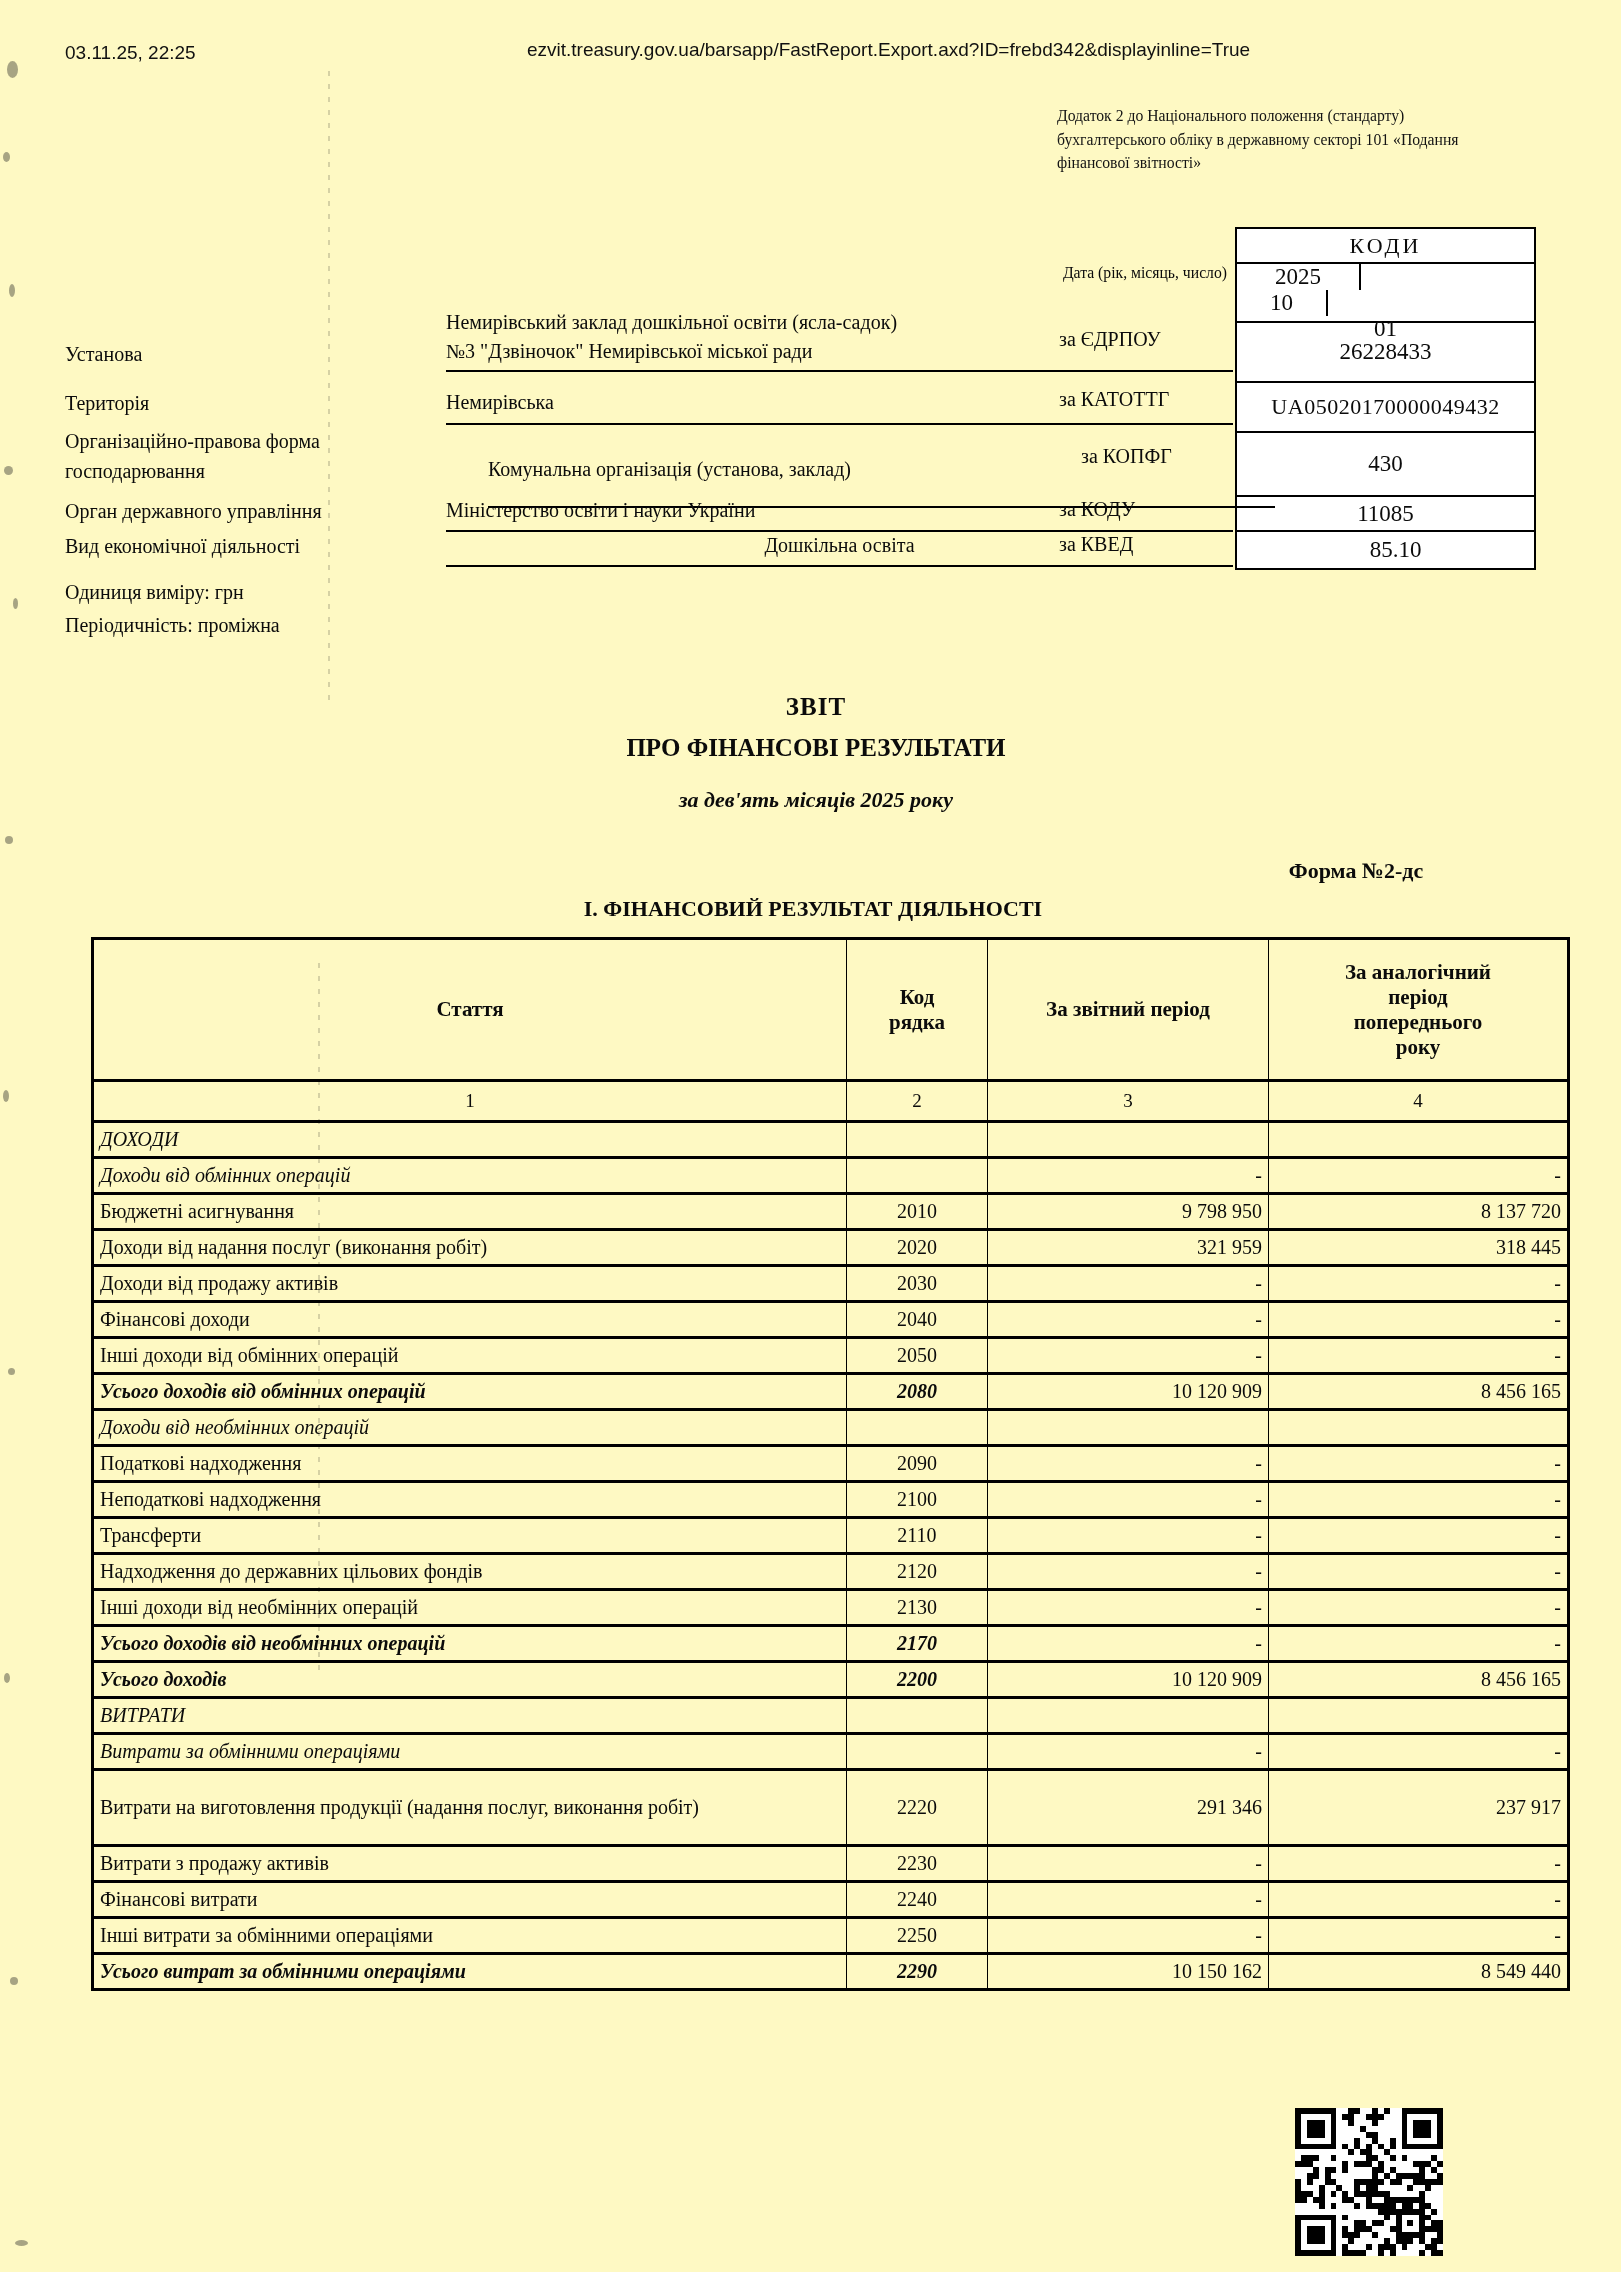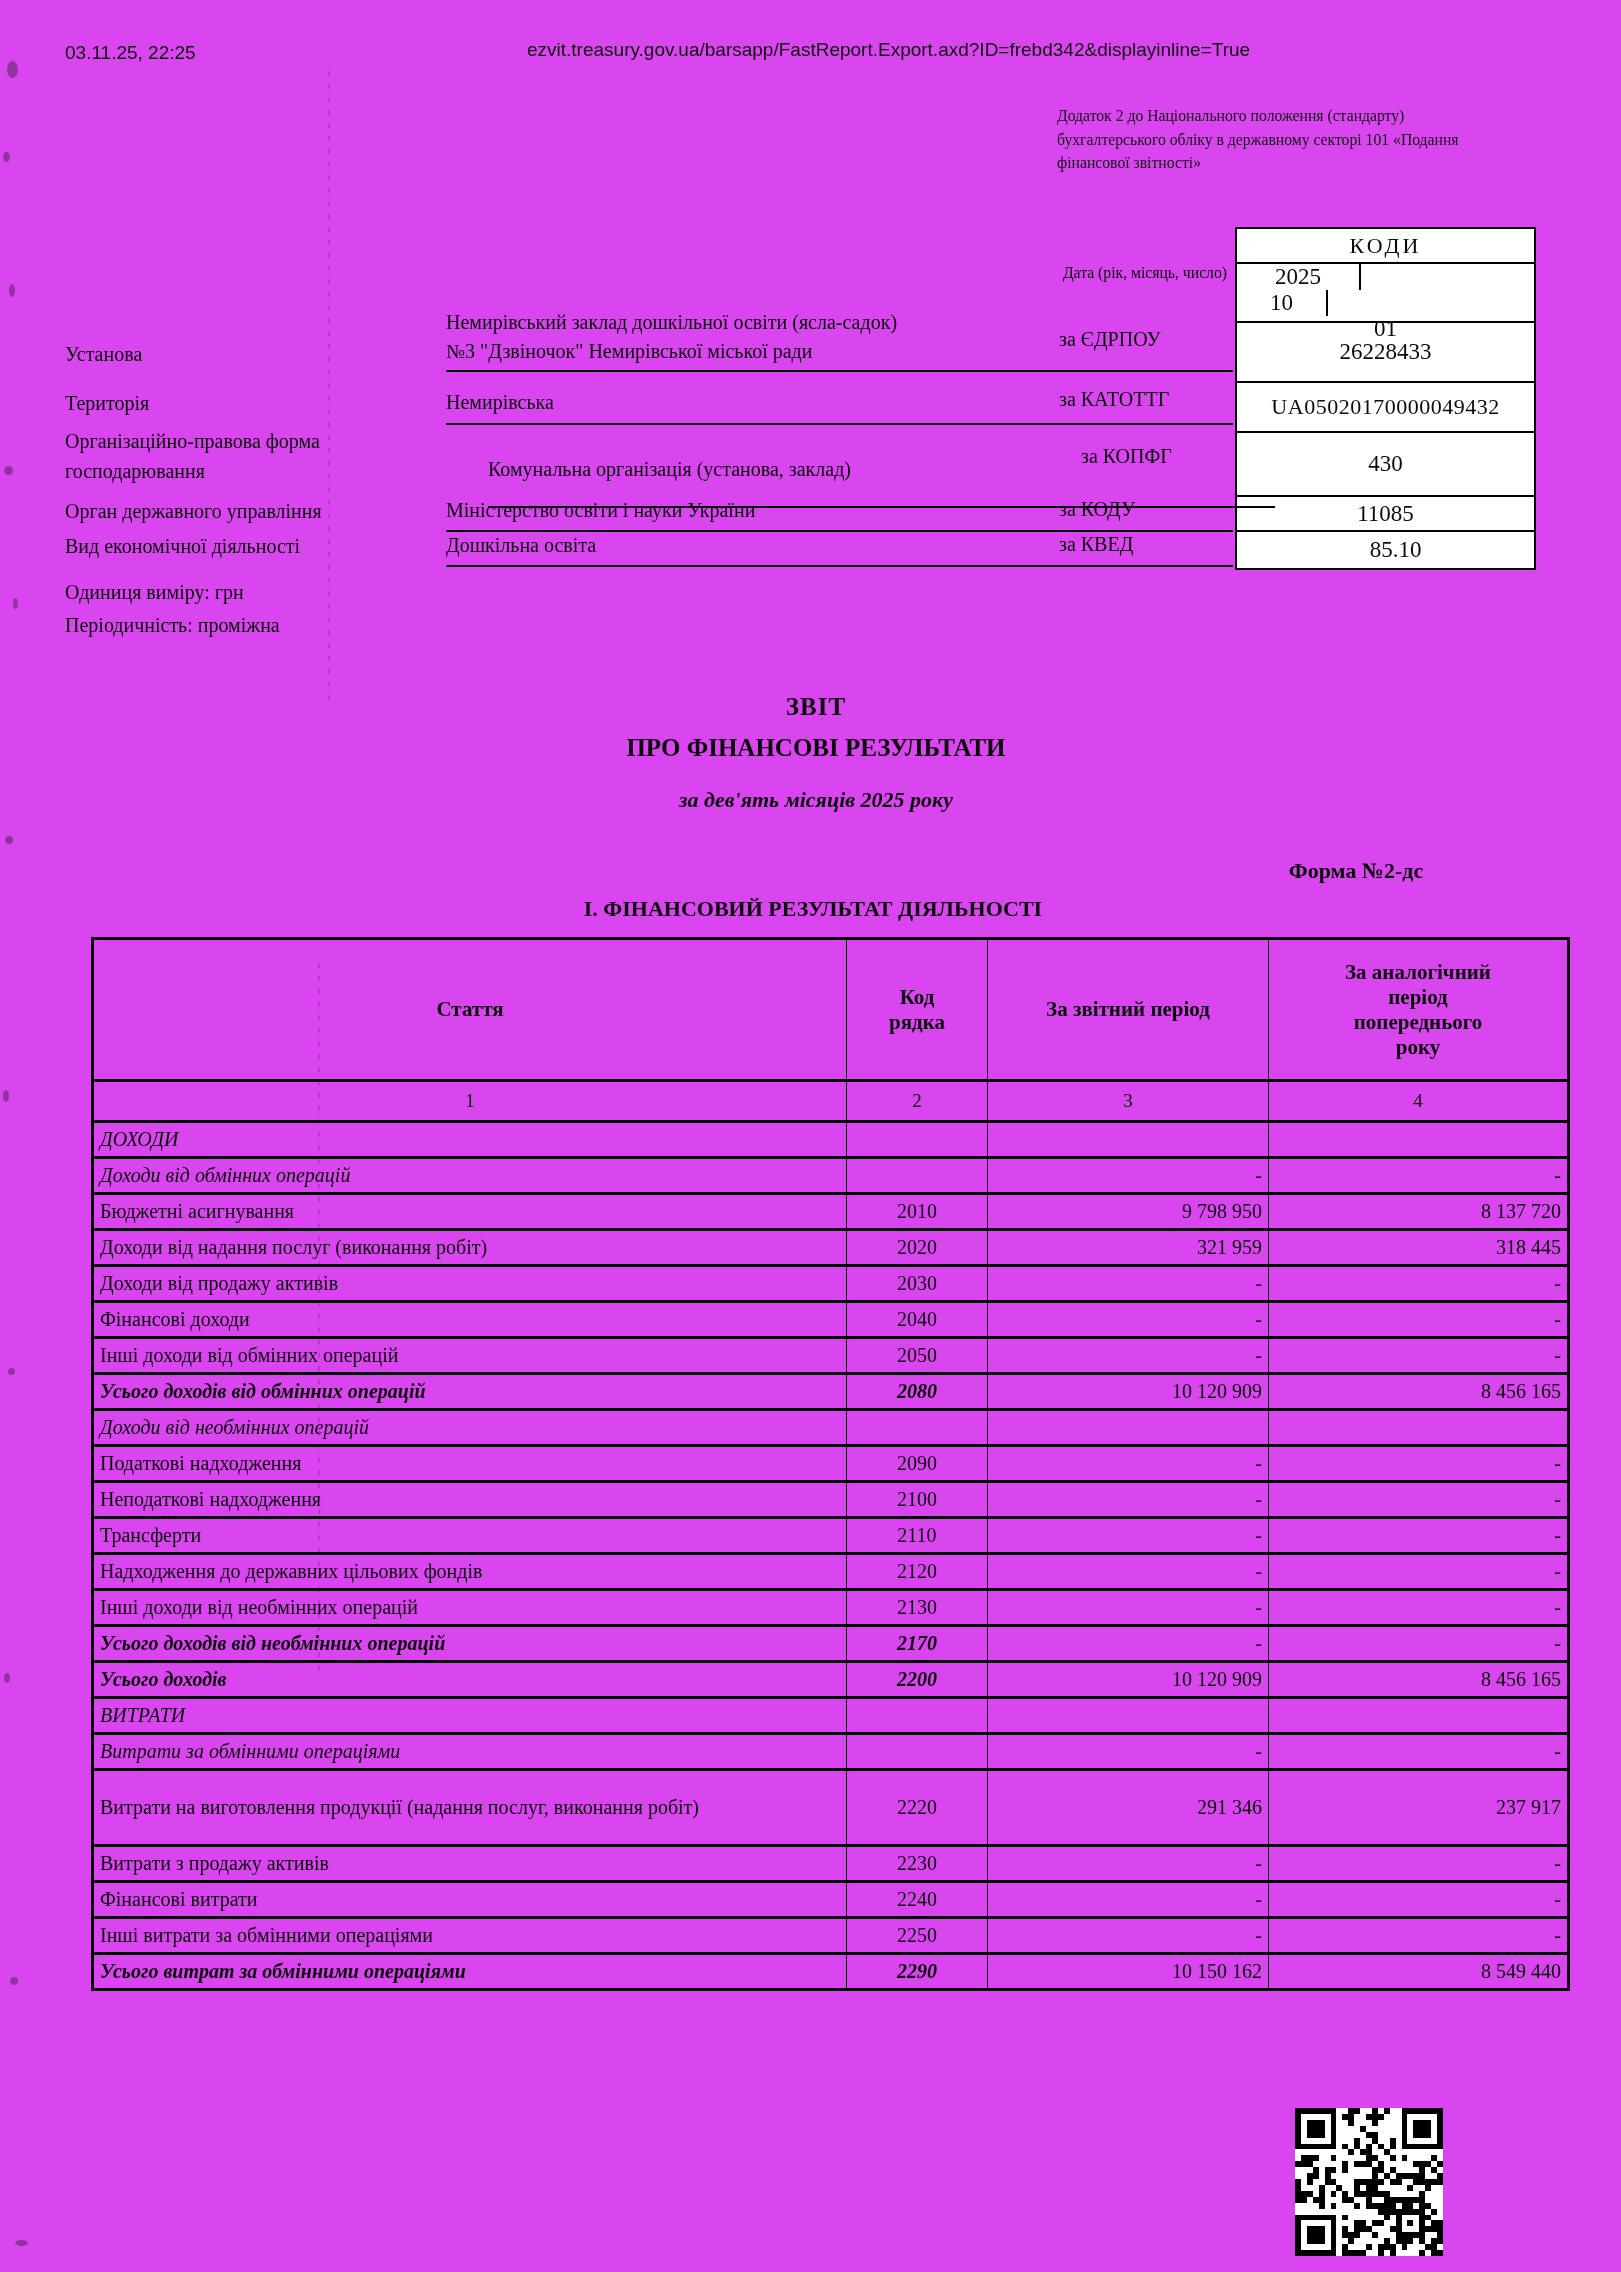--- a/index.html
+++ b/index.html
@@ -1,16 +1,16 @@
 <!DOCTYPE html>
 <html style="font-size:8px"><head>
 <meta charset="utf-8">
 <style>
   html,body{margin:0;padding:0;background:#ffffff;}
-  .page{position:relative;width:1622px;height:2273px;background:#d946ef;overflow:hidden;
+  .page{position:relative;width:1622px;height:2273px;background:#fef9c3;overflow:hidden;
         font-family:"Liberation Serif","DejaVu Serif",serif;color:#0b0b0b;}
   
   .print-header{position:absolute;top:42px;left:0;width:1622px;height:25px;
                 font-family:"Liberation Sans","DejaVu Sans",sans-serif;font-size:19px;color:#111;}
   .ph-date{position:absolute;left:65px;top:0;}
   .ph-url{position:absolute;left:527px;top:-3px;}
   
   .annotation{position:absolute;left:1057px;top:104px;width:497px;font-size:15.7px;line-height:1.5;color:#141414;}
   
   .codes-box{position:absolute;left:1235px;top:227px;width:301px;border:2.5px solid #000;box-sizing:border-box;background:#fff;}
@@ -107,21 +107,21 @@
   <div class="fld-label" style="top:426px;">Організаційно-правова форма
 господарювання</div>
   <div class="fld-value" style="top:455px;padding-bottom:22px;margin-left:42px;">Комунальна організація (установа, заклад)</div>
   <div class="code-label" style="top:445px;margin-left:22px;">за КОПФГ</div>
 
   <div class="fld-label" style="top:496px;">Орган державного управління</div>
   <div class="fld-value" style="top:496px;padding-bottom:5px;">Міністерство освіти і науки України</div>
   <div class="code-label" style="top:498px;">за КОДУ</div>
 
   <div class="fld-label" style="top:531px;">Вид економічної діяльності</div>
-  <div class="fld-value" style="top:531px;padding-bottom:5px;">Дошкільна освіта</div>
+  <div class="fld-value" style="top:531px;padding-bottom:5px;text-align:center;">Дошкільна освіта</div>
   <div class="code-label" style="top:533px;">за КВЕД</div>
 
   <div class="meta-line" style="top:581px;">Одиниця виміру: грн</div>
   <div class="meta-line" style="top:614px;">Періодичність: проміжна</div>
 
   <div class="report-title rt1">ЗВІТ</div>
   <div class="report-title rt2">ПРО ФІНАНСОВІ РЕЗУЛЬТАТИ</div>
   <div class="report-title rt3">за дев'ять місяців 2025 року</div>
   <div class="form-label">Форма №2-дс</div>
   <div class="section-heading">І. ФІНАНСОВИЙ РЕЗУЛЬТАТ ДІЯЛЬНОСТІ</div>

